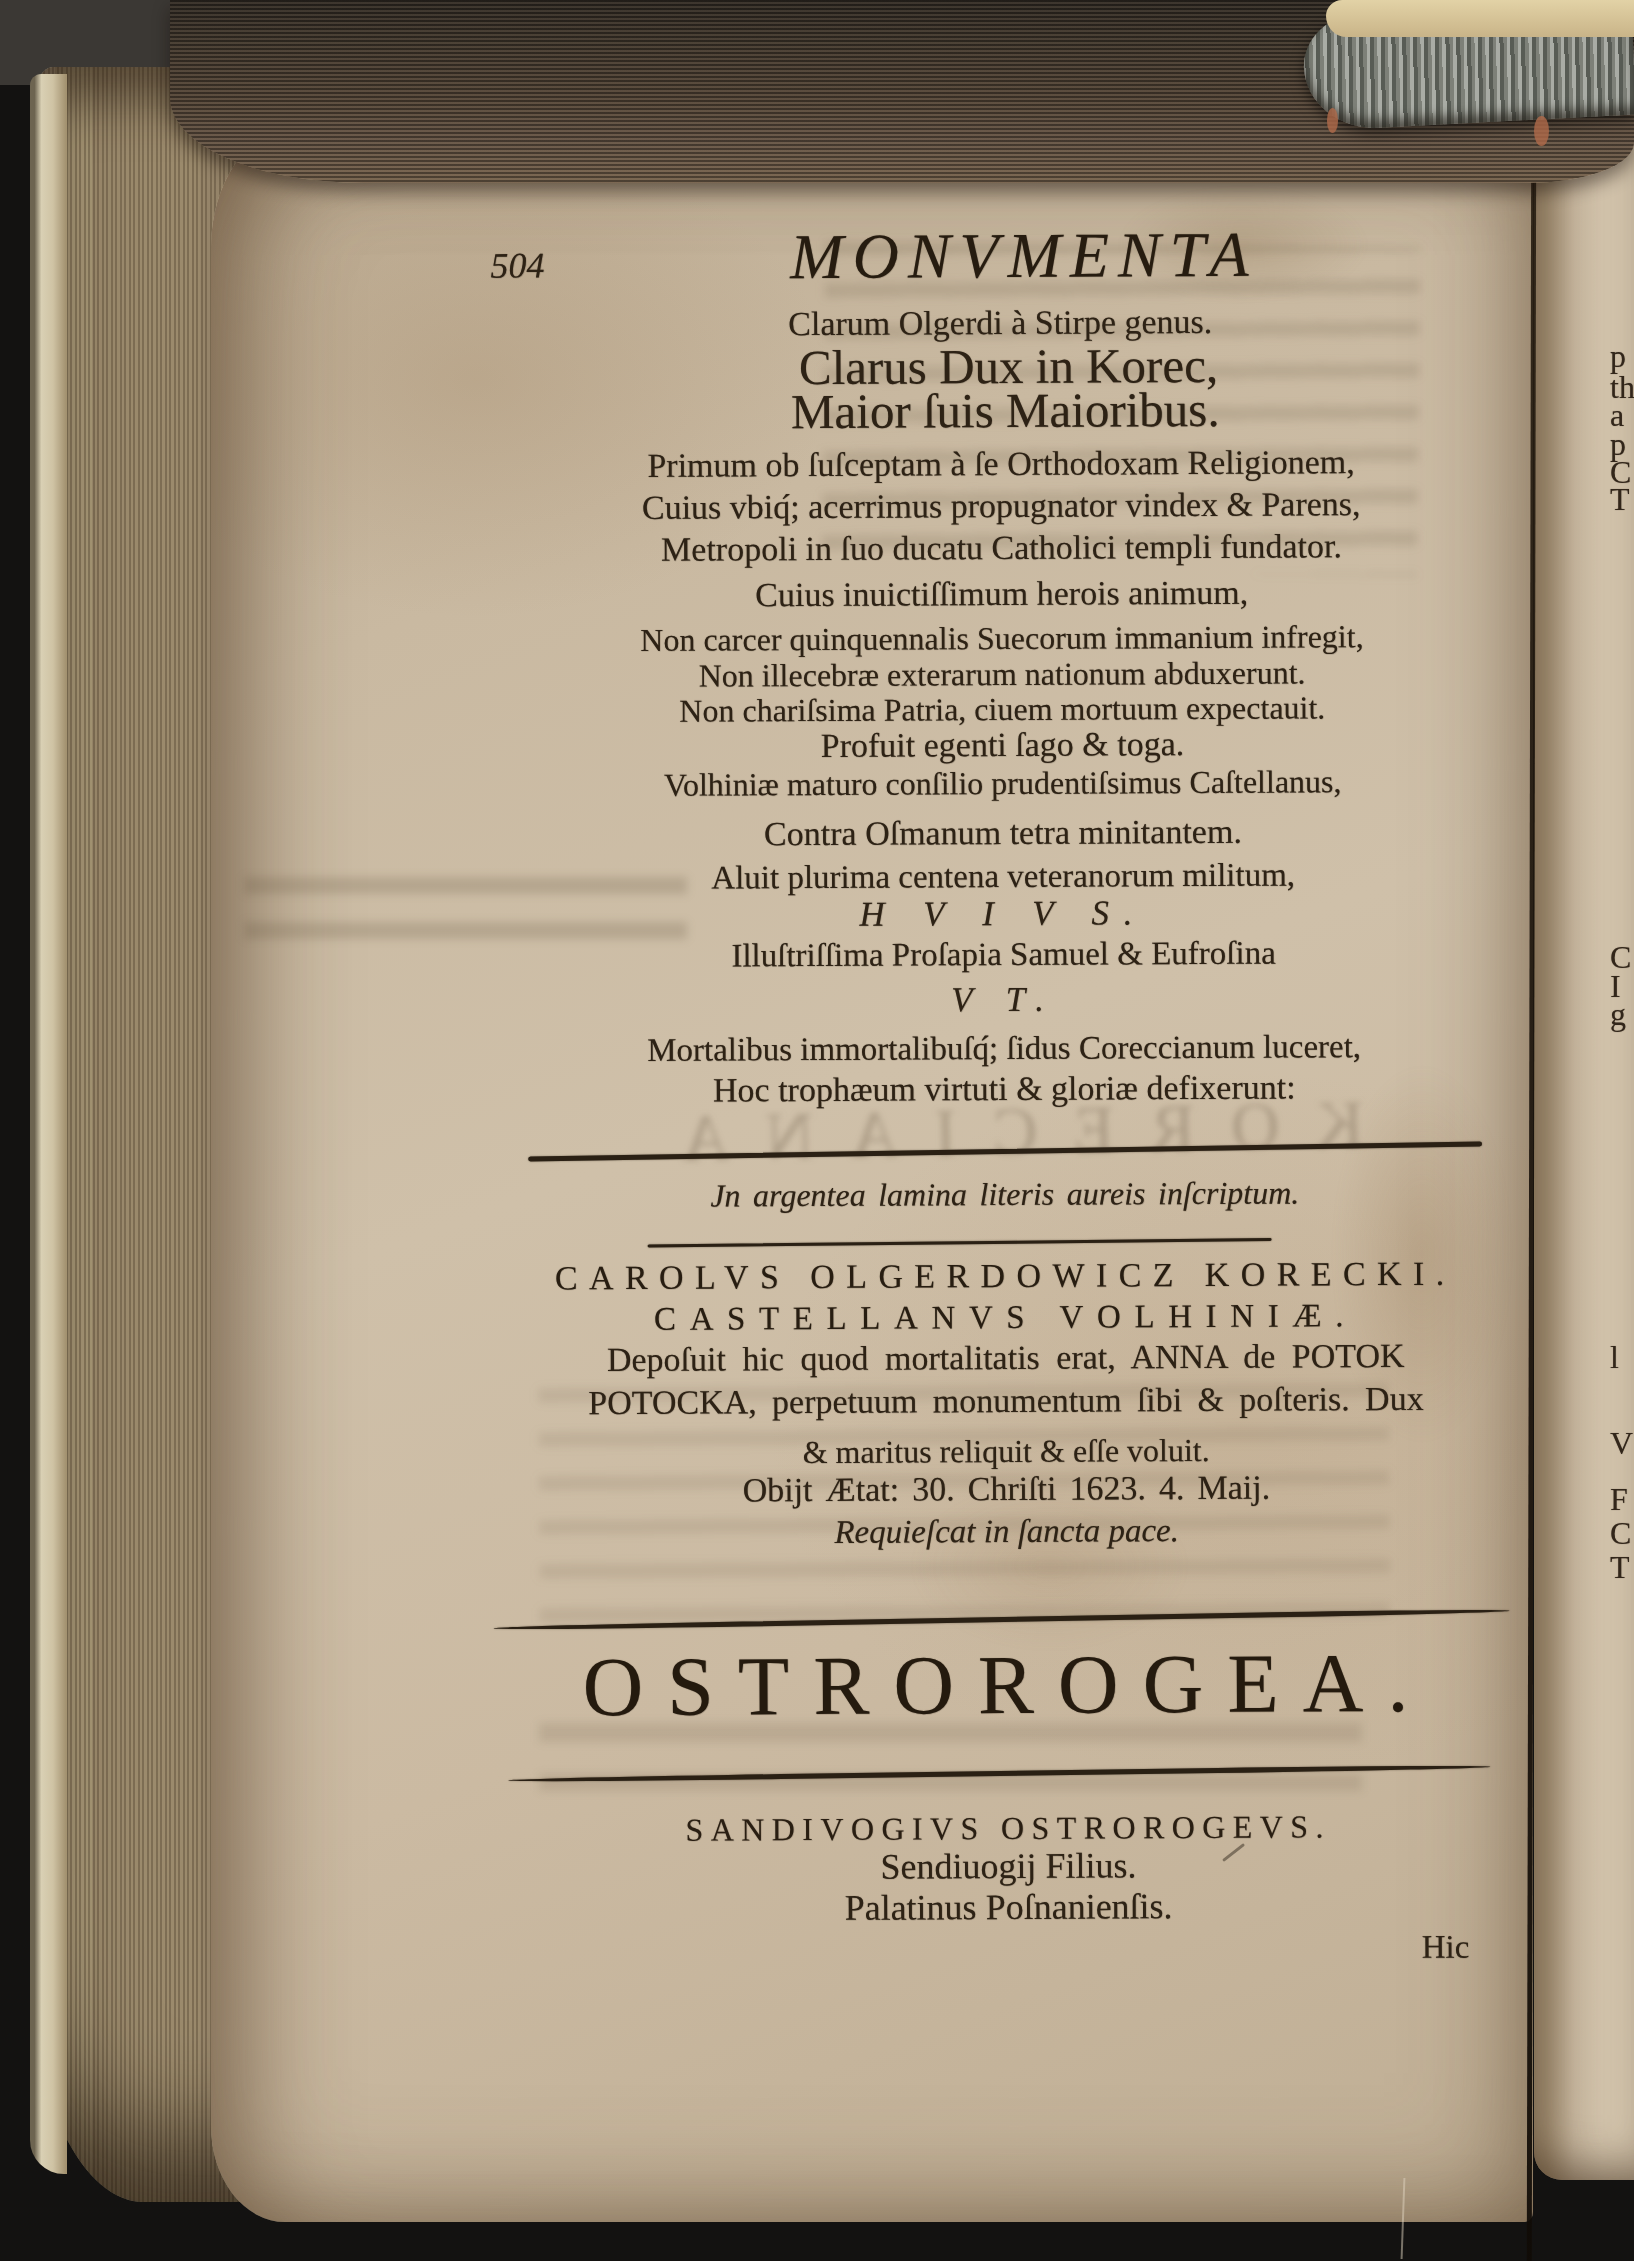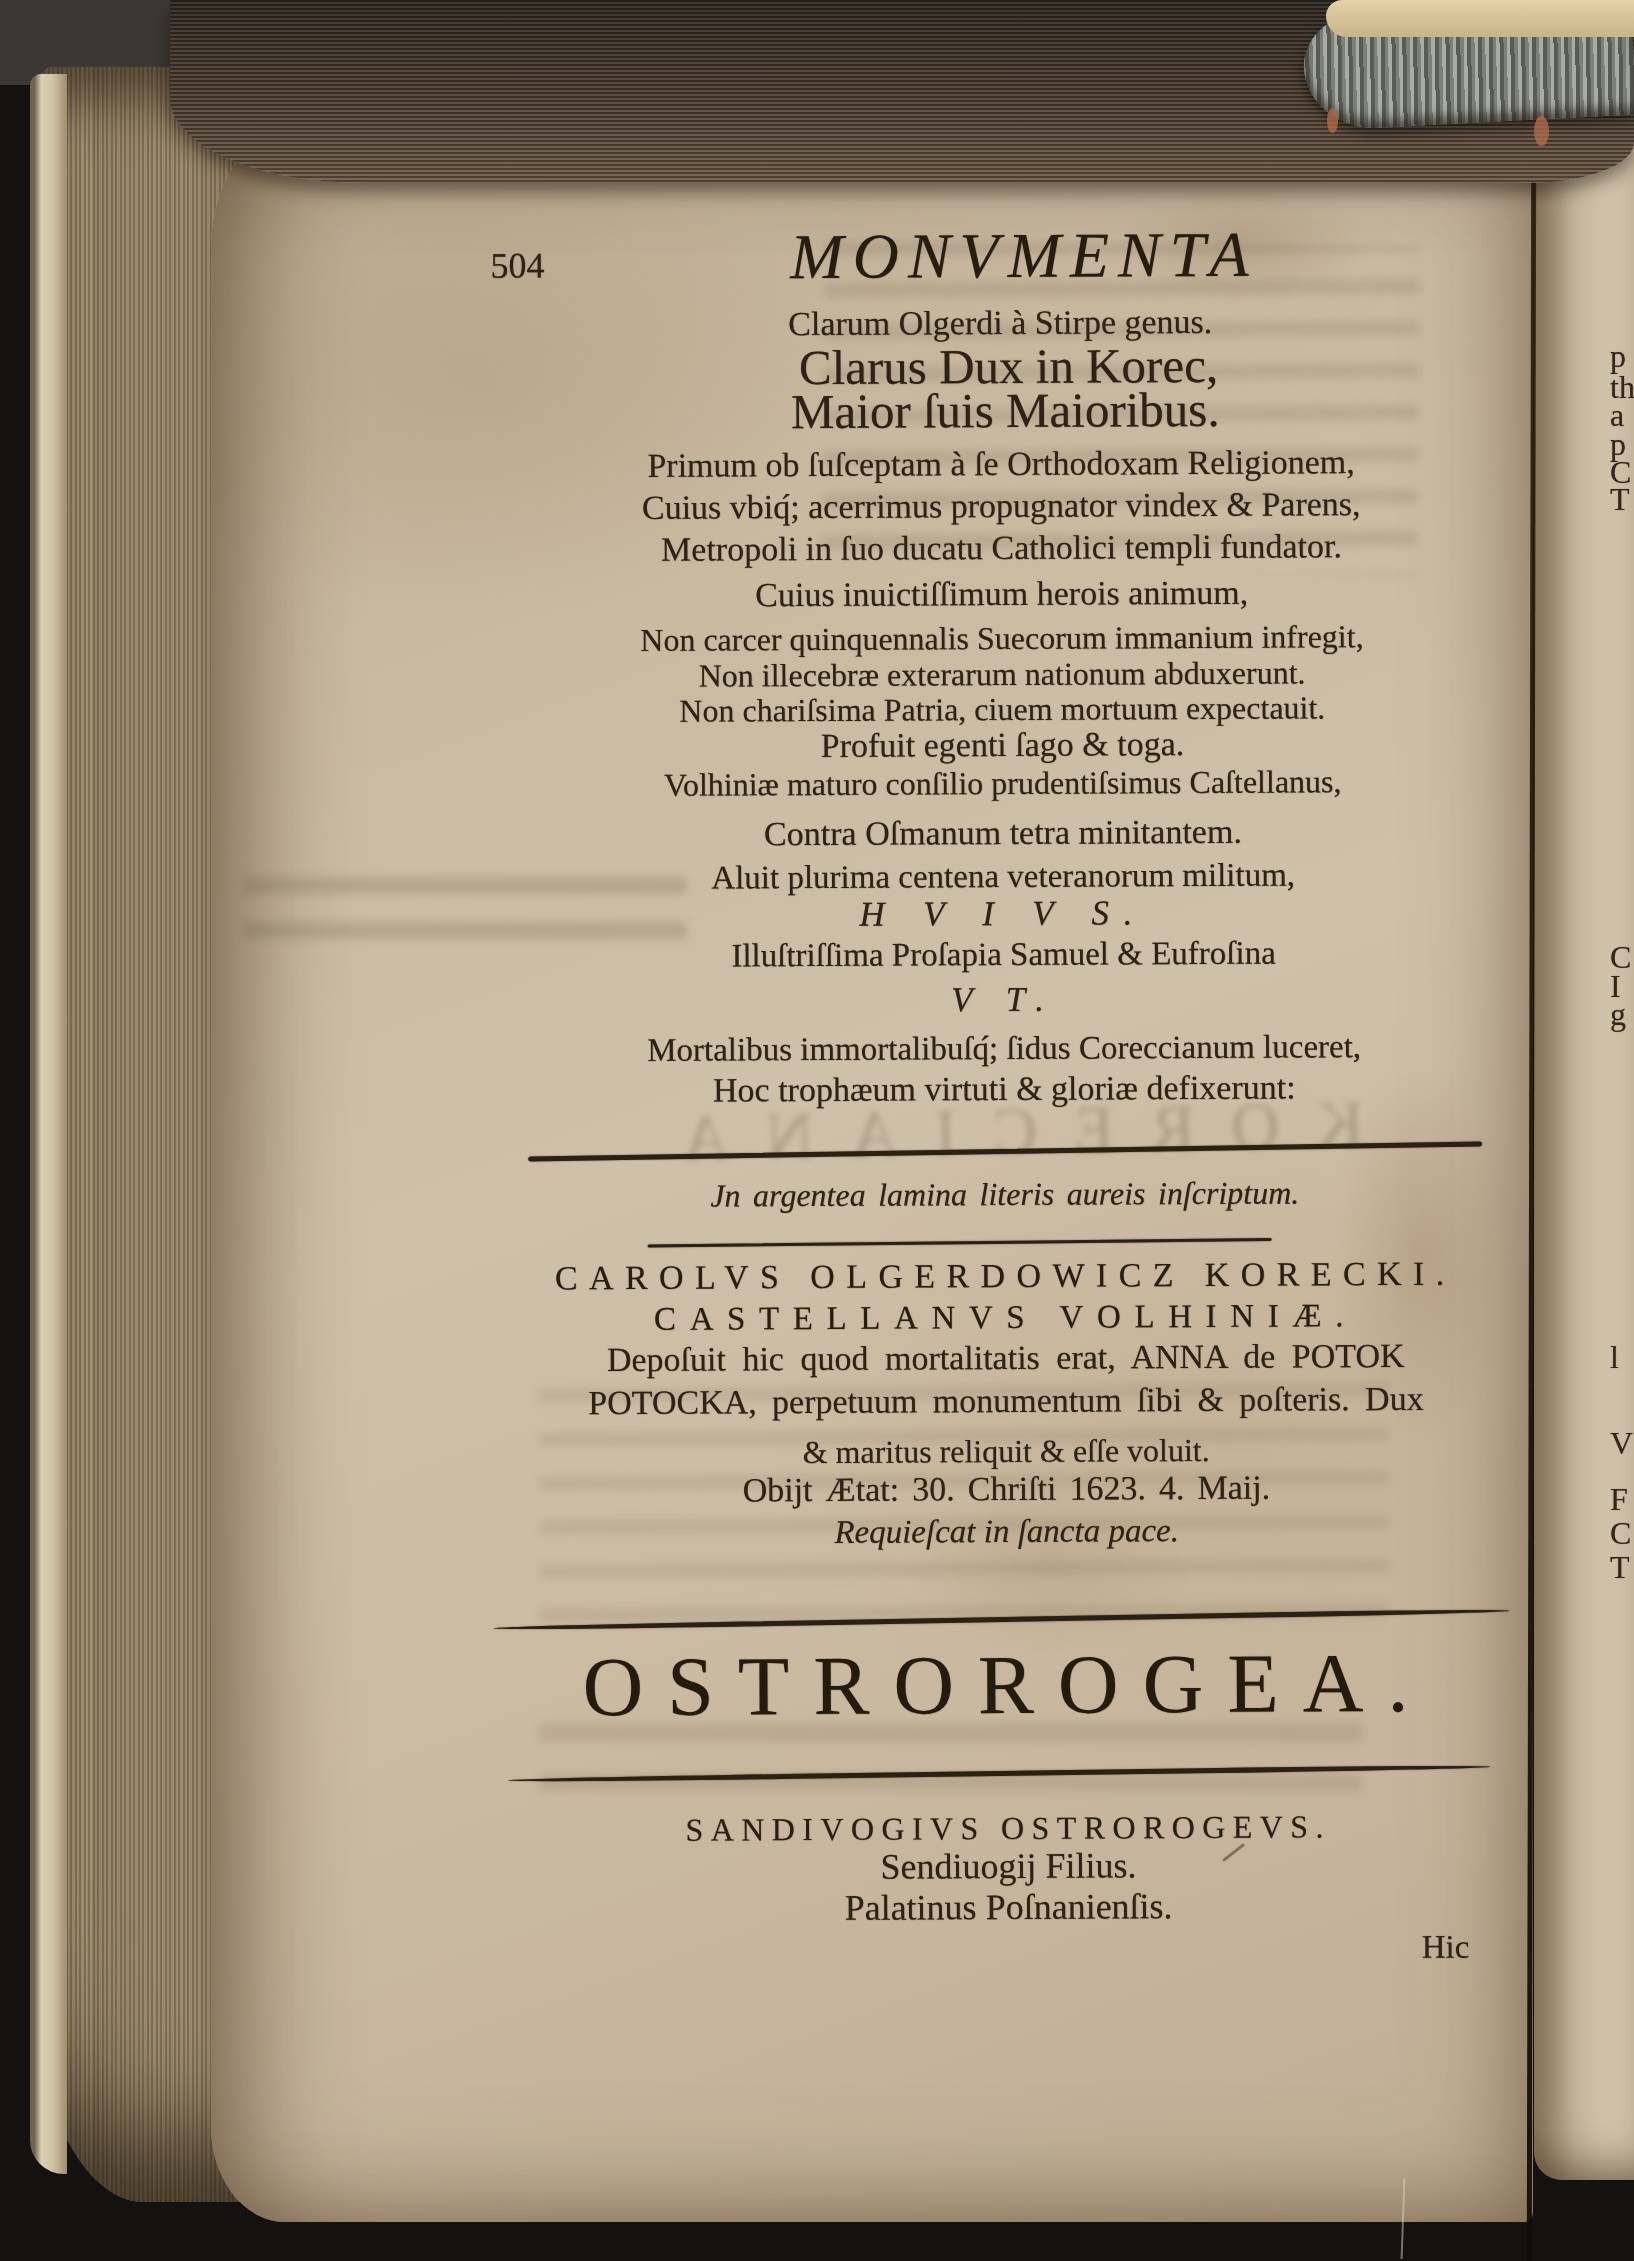--- a/index.html
+++ b/index.html
@@ -70,21 +70,21 @@
   .ghost-title{position:absolute;left:380px;width:1249px;top:1093px;z-index:10;text-align:center;
     font-size:67px;letter-spacing:36px;color:rgba(97,80,60,.30);transform:scaleX(-1) rotate(1.2deg);
     filter:blur(3.4px);white-space:nowrap;}
   .pen-mark{position:absolute;left:1220px;top:1851px;width:27px;height:2.8px;z-index:11;
     background:rgba(66,54,42,.55);transform:rotate(-38deg);border-radius:1.7px;}
 
   
   .print{position:absolute;left:0;top:0;width:1635px;height:2261px;z-index:12;transform:rotate(-.3deg);}
   .ink{color:#2d2215;text-shadow:0 0 1.1px rgba(45,34,21,.45), 0.6px 0.6px 0 rgba(45,34,21,.12);}
   .line{position:absolute;left:380px;width:1249px;text-align:center;white-space:nowrap;}
-  .pageno{position:absolute;left:495px;top:243px;font-size:36px;}
+  .pageno{position:absolute;left:495px;top:243px;font-size:36px;font-style:italic;}
   .runhead{top:220px;font-size:64px;font-style:italic;letter-spacing:9px;transform:translateX(24px);color:#261c10;}
   .v0{top:305px;font-size:34px;}
   .v1{top:339px;font-size:49px;transform:translateX(8px);}
   .v2{top:383px;font-size:49px;transform:translateX(4.5px);}
   .v3{top:446px;font-size:34px;}
   .v4{top:488px;font-size:34px;}
   .v5{top:530px;font-size:34px;}
   .v6{top:576px;font-size:34px;}
   .v7{top:621px;font-size:32px;}
   .v8{top:657px;font-size:32px;}

